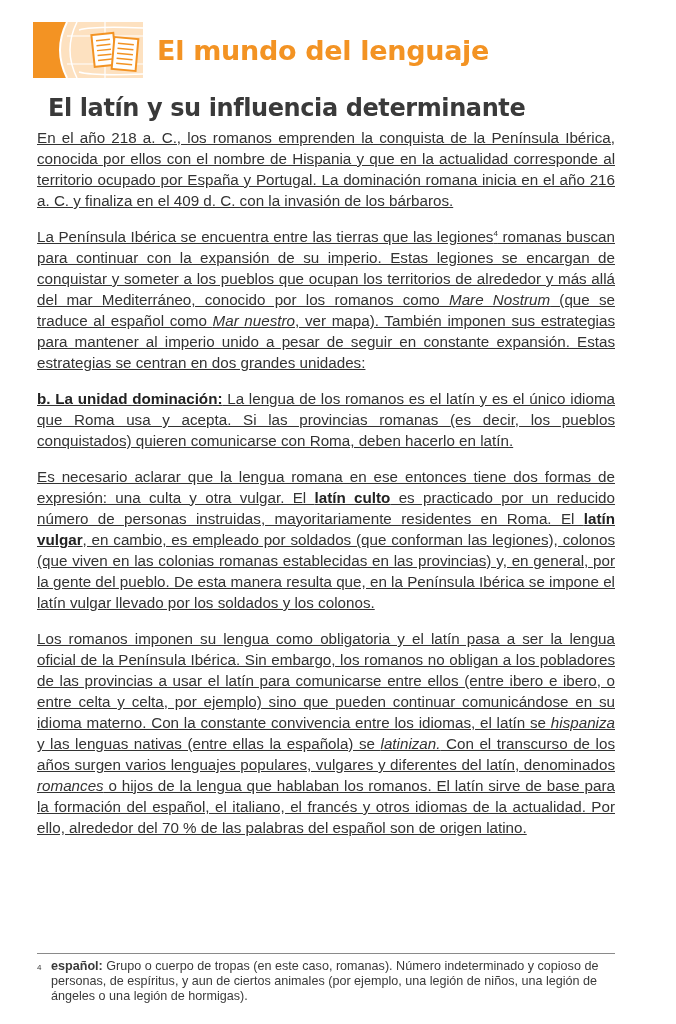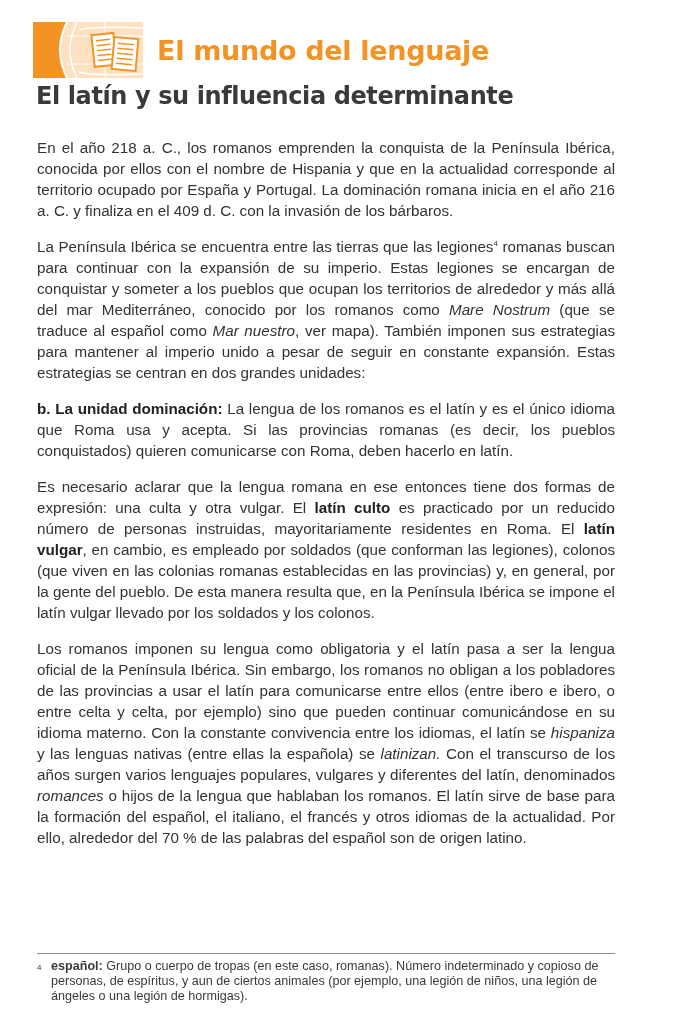--- a/index.html
+++ b/index.html
@@ -22,21 +22,21 @@
     position: absolute; left: 36px; top: 82px;
     font-family: "DejaVu Sans", sans-serif;
     font-weight: bold; font-size: 24px; color: #3a3a3a; letter-spacing: -0.4px;
     white-space: nowrap;
   }
   .content {
     position: absolute; left: 37px; top: 125px; width: 578px;
     font-size: 15.2px; line-height: 21px; text-align: justify;
     color: #333333;
   }
-  .content p { margin: 12px 0 15px 0; }
+  .content p { margin: 2px 0 15px 0; text-decoration: underline; }
   .content b { font-weight: bold; color: #222; }
   .content i { font-style: italic; }
   sup.fn { font-size: 8px; vertical-align: super; line-height: 0; }
   .footnote-rule {
     position: absolute; left: 37px; top: 953px; width: 578px;
     border-top: 1px solid #8a8a8a;
   }
   .footnote {
     position: absolute; left: 37px; top: 959px; width: 578px;
     font-size: 12.6px; line-height: 15px; color: #3a3a3a;
@@ -74,21 +74,21 @@
         <line x1="84" y1="27" x2="100" y2="27" stroke="#f39323" stroke-width="1.5"></line>
         <line x1="84" y1="32" x2="100" y2="32" stroke="#f39323" stroke-width="1.5"></line>
         <line x1="84" y1="37" x2="100" y2="37" stroke="#f39323" stroke-width="1.5"></line>
         <line x1="84" y1="42" x2="100" y2="42" stroke="#f39323" stroke-width="1.5"></line>
       </g>
     </svg>
   </div>
   <div class="section-title">El mundo del lenguaje</div>
 </div>
 
-<h1 class="page-title" style="margin:0;">El latín y su influencia determinante</h1>
+<h1 class="page-title" style="margin:12px;">El latín y su influencia determinante</h1>
 
 <div class="content">
   <p>En el año 218 a. C., los romanos emprenden la conquista de la Península Ibérica, conocida por ellos con el nombre de Hispania y que en la actualidad corresponde al territorio ocupado por España y Portugal. La dominación romana inicia en el año 216 a. C. y finaliza en el 409 d. C. con la invasión de los bárbaros.</p>
 
   <p><span>La Península Ibérica se encuentra entre las tierras que las legiones</span><sup class="fn">4</sup><span> romanas buscan para continuar con la expansión de su imperio. Estas legiones se encargan de conquistar y someter a los pueblos que ocupan los territorios de alrededor y más allá del mar Mediterráneo, conocido por los romanos como </span><i>Mare Nostrum</i><span> (que se traduce al español como </span><i>Mar nuestro</i><span>, ver mapa). También imponen sus estrategias para mantener al imperio unido a pesar de seguir en constante expansión. Estas estrategias se centran en dos grandes unidades:</span></p>
 
 
   <p><b>b. La unidad dominación:</b><span> La lengua de los romanos es el latín y es el único idioma que Roma usa y acepta. Si las provincias romanas (es decir, los pueblos conquistados) quieren comunicarse con Roma, deben hacerlo en latín.</span></p>
 
   <p><span>Es necesario aclarar que la lengua romana en ese entonces tiene dos formas de expresión: una culta y otra vulgar. El </span><b>latín culto</b><span> es practicado por un reducido número de personas  instruidas, mayoritariamente residentes en Roma. El </span><b>latín vulgar</b><span>, en cambio, es empleado por soldados (que conforman las legiones), colonos (que viven en las colonias romanas establecidas en las provincias) y, en general, por la gente del pueblo. De esta manera resulta que, en la Península Ibérica se impone el latín vulgar llevado por los soldados y los colonos.</span></p>

